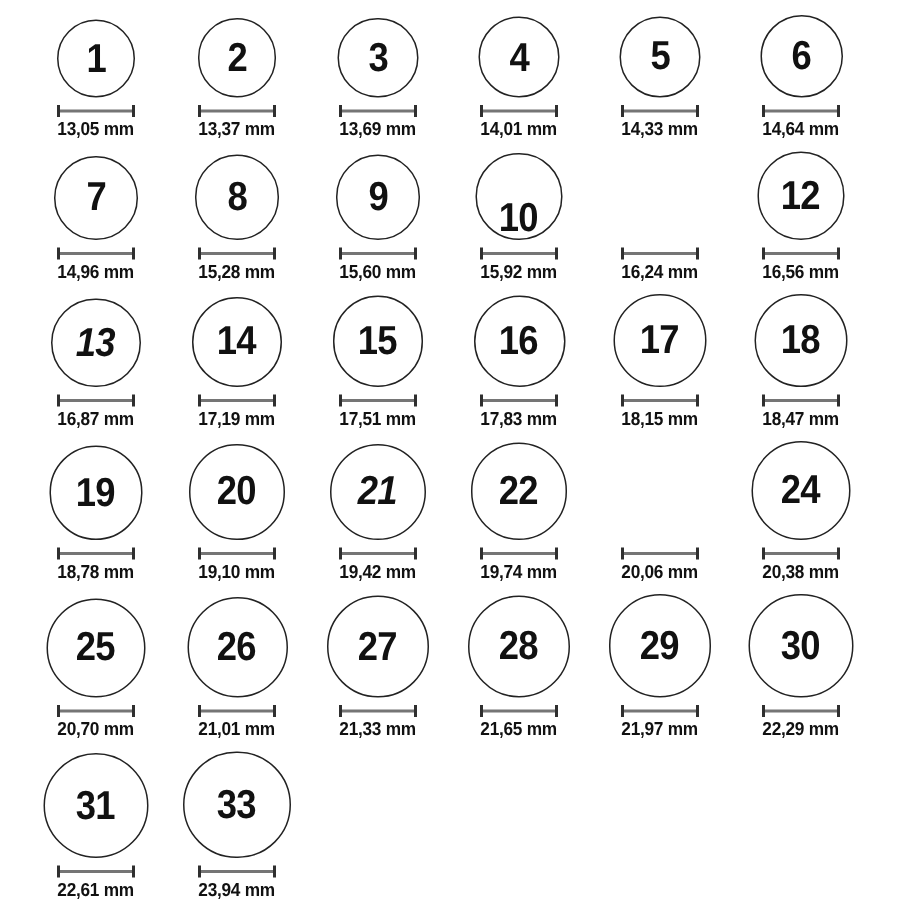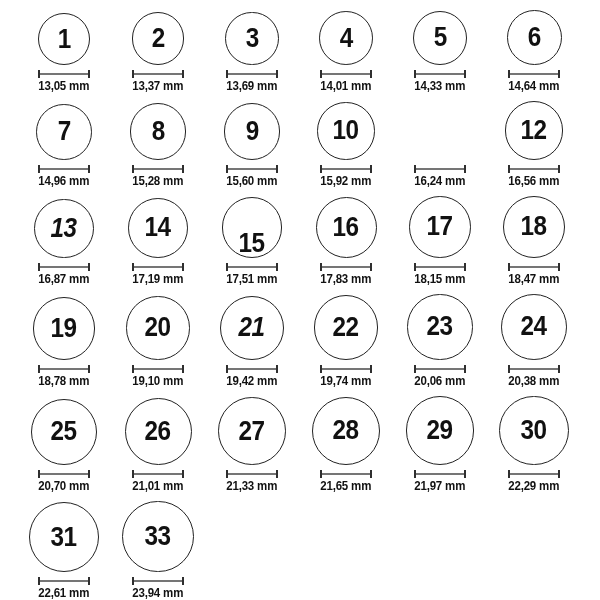--- a/index.html
+++ b/index.html
@@ -122,21 +122,21 @@
         <div class="cell">
     <div class="circle" style="width: 56.8px; height: 56.8px;">
       <span class="num">9</span>
     </div>
     <div class="measure">
       <div class="bar"></div>
     </div>
     <div class="label">15,60 mm</div>
   </div>
         <div class="cell">
-    <div class="circle" style="width: 57.4px; height: 57.4px;">
+    <div class="circle" style="width: 57.4px; height: 57.4px; align-items: flex-end;">
       <span class="num">10</span>
     </div>
     <div class="measure">
       <div class="bar"></div>
     </div>
     <div class="label">15,92 mm</div>
   </div>
         <div class="cell">
     <div class="measure">
       <div class="bar"></div>
@@ -166,21 +166,21 @@
         <div class="cell">
     <div class="circle" style="width: 59.8px; height: 59.8px;">
       <span class="num">14</span>
     </div>
     <div class="measure">
       <div class="bar"></div>
     </div>
     <div class="label">17,19 mm</div>
   </div>
         <div class="cell">
-    <div class="circle" style="width: 60.4px; height: 60.4px; align-items: flex-end;">
+    <div class="circle" style="width: 60.4px; height: 60.4px;">
       <span class="num">15</span>
     </div>
     <div class="measure">
       <div class="bar"></div>
     </div>
     <div class="label">17,51 mm</div>
   </div>
         <div class="cell">
     <div class="circle" style="width: 61px; height: 61px;">
       <span class="num">16</span>
@@ -240,23 +240,20 @@
         <div class="cell">
     <div class="circle" style="width: 64.6px; height: 64.6px;">
       <span class="num">22</span>
     </div>
     <div class="measure">
       <div class="bar"></div>
     </div>
     <div class="label">19,74 mm</div>
   </div>
         <div class="cell">
-    <div class="circle" style="width: 65.2px; height: 65.2px;">
-      <span class="num">23</span>
-    </div>
     <div class="measure">
       <div class="bar"></div>
     </div>
     <div class="label">20,06 mm</div>
   </div>
         <div class="cell">
     <div class="circle" style="width: 65.8px; height: 65.8px;">
       <span class="num">24</span>
     </div>
     <div class="measure">

